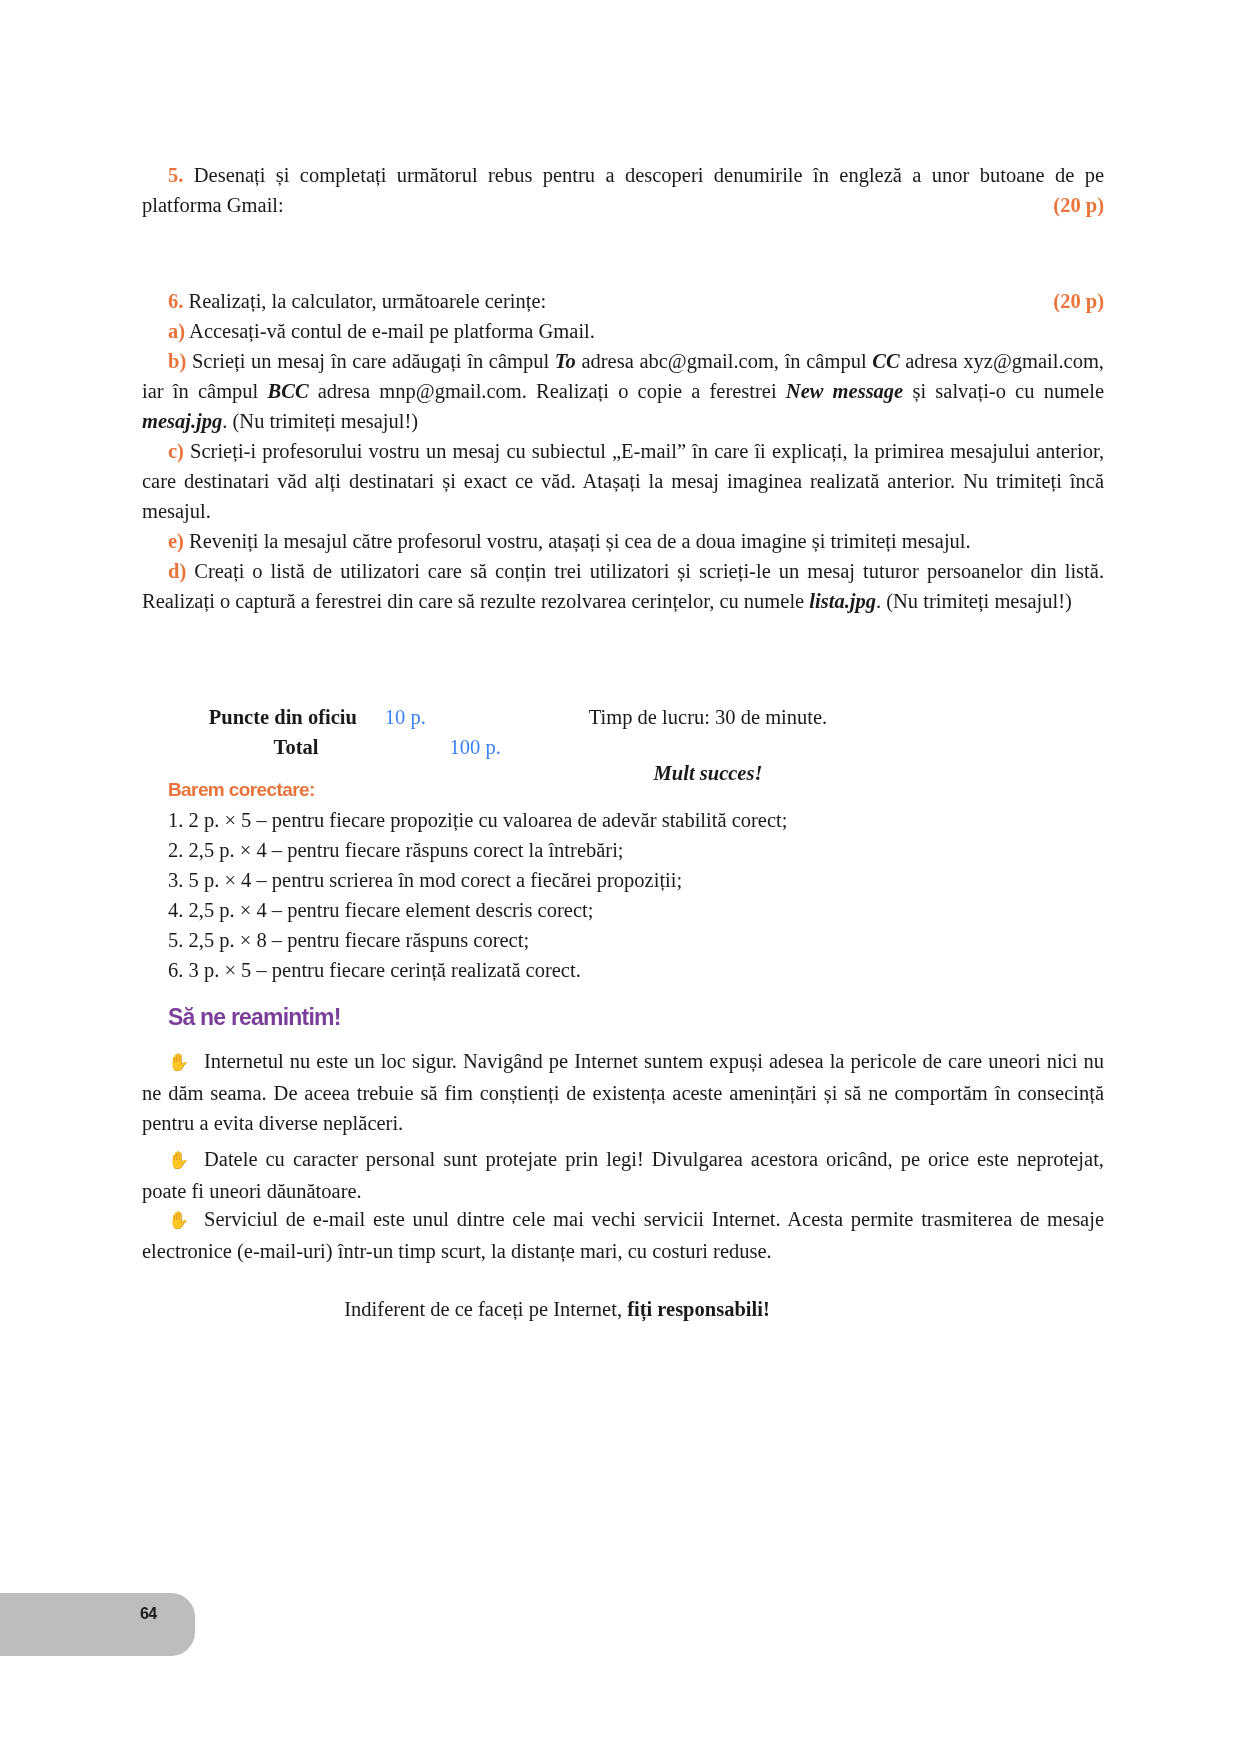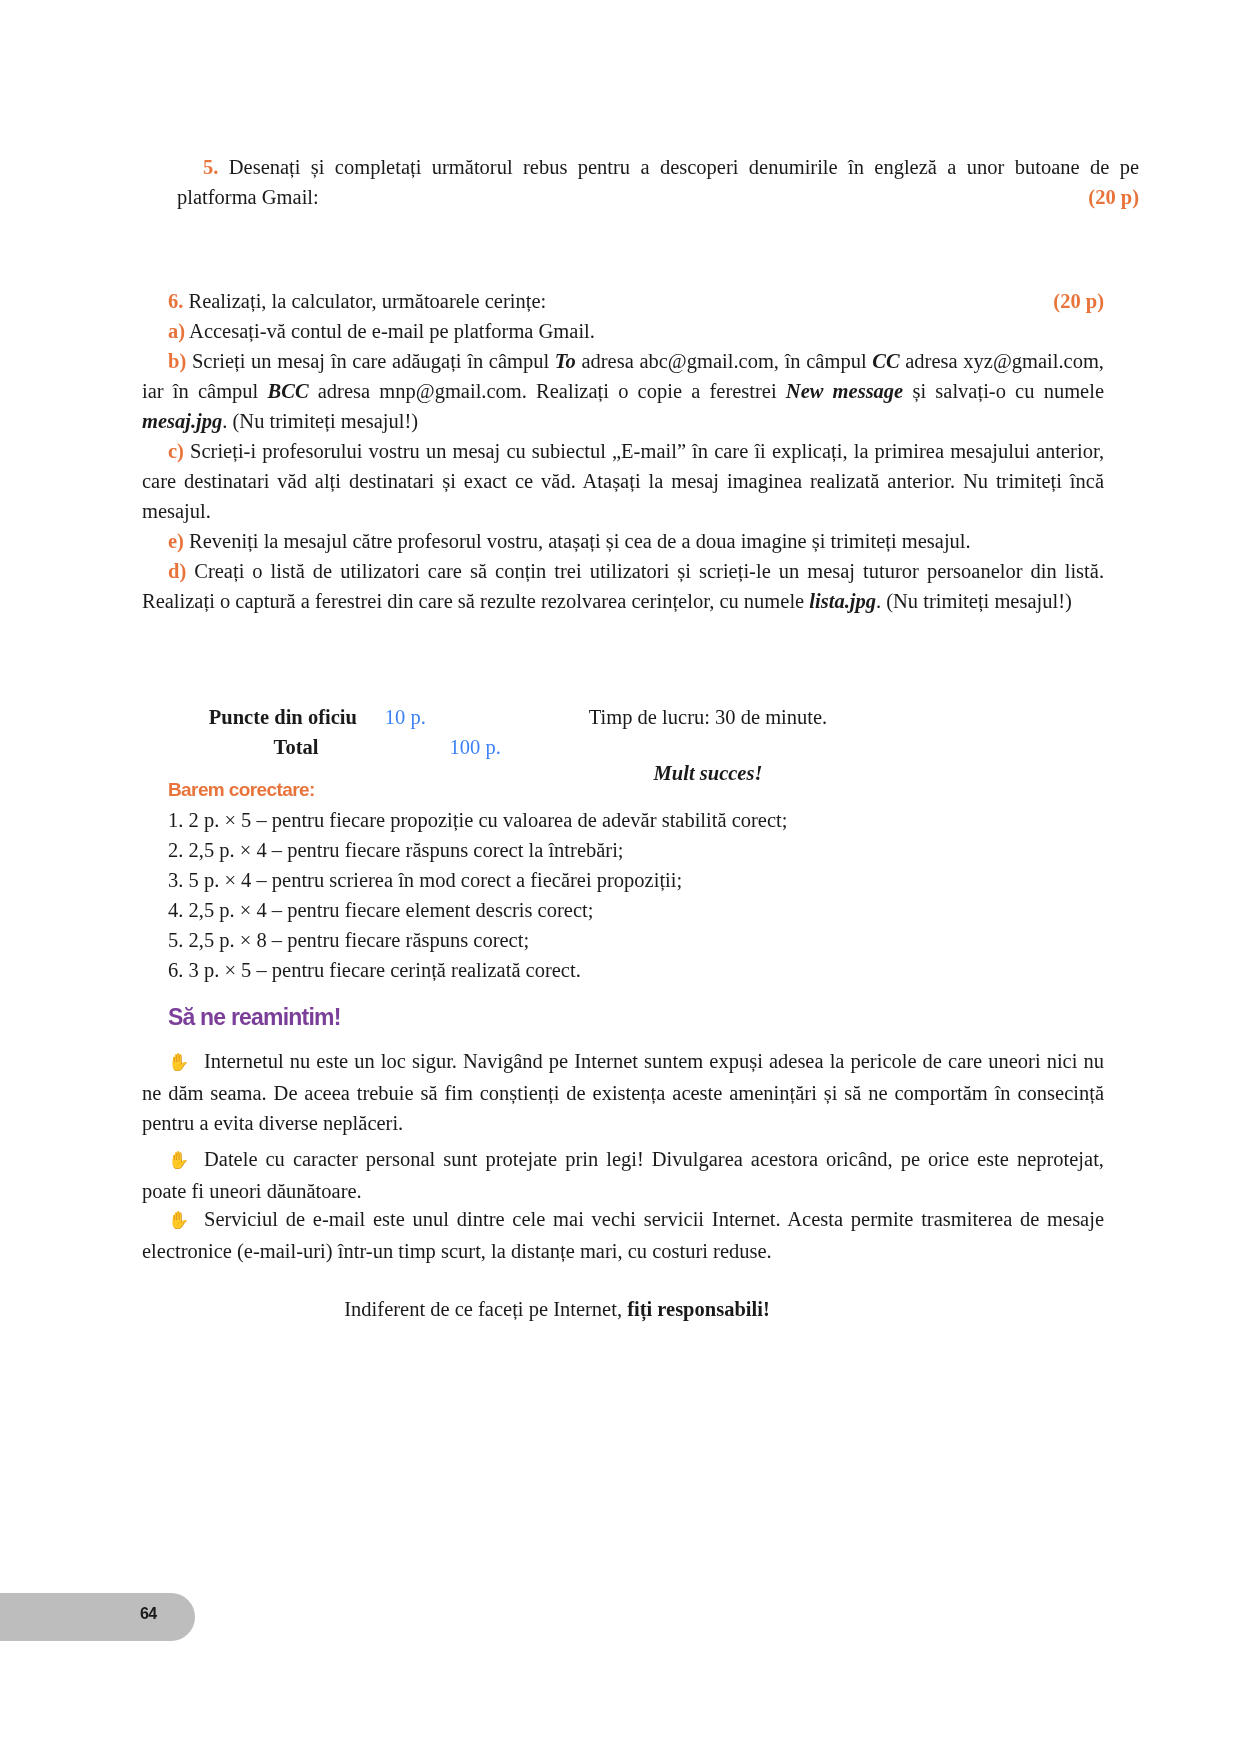--- a/index.html
+++ b/index.html
@@ -31,33 +31,33 @@
 
     #reminder-title {
       position: absolute; left: 168px; top: 1004px;
       font-family: "Liberation Sans", "DejaVu Sans", sans-serif;
       font-weight: bold; color: #7b3f9a; font-size: 23px; letter-spacing: -0.8px;
     }
     .hand { display: inline-block; width: 18px; margin-right: 18px; font-size: 17px; text-indent: 0; }
     .final { position: absolute; left: 0; width: 1114px; top: 1294px; text-align: center; line-height: 30px; }
 
     #page-tab {
-      position: absolute; left: 0; top: 1593px; width: 195px; height: 48px;
+      position: absolute; left: 0; top: 1593px; width: 195px; height: 63px;
       background: #bdbdbd; border-radius: 0 24px 24px 0;
     }
     #page-number {
       position: absolute; left: 140px; top: 12px;
       font-family: "Liberation Sans", "DejaVu Sans", sans-serif;
       font-weight: bold; font-size: 16px; color: #1a1a1a; letter-spacing: -0.6px;
     }
   </style>
 </head>
 <body>
 
-<div class="block indent" style="top:152px;margin-left:35px;">
+<div class="block indent" style="top:160px;">
   <span class="num">5.</span>
   <span>Desenați și completați următorul rebus pentru a descoperi denumirile în engleză a unor butoane de pe platforma Gmail:</span>
   <span class="points">(20 p)</span>
 </div>
 
 <div class="block" style="top:286px;">
   <div class="indent">
     <span class="num">6.</span>
     <span>Realizați, la calculator, următoarele cerințe:</span>
     <span class="points">(20 p)</span>

